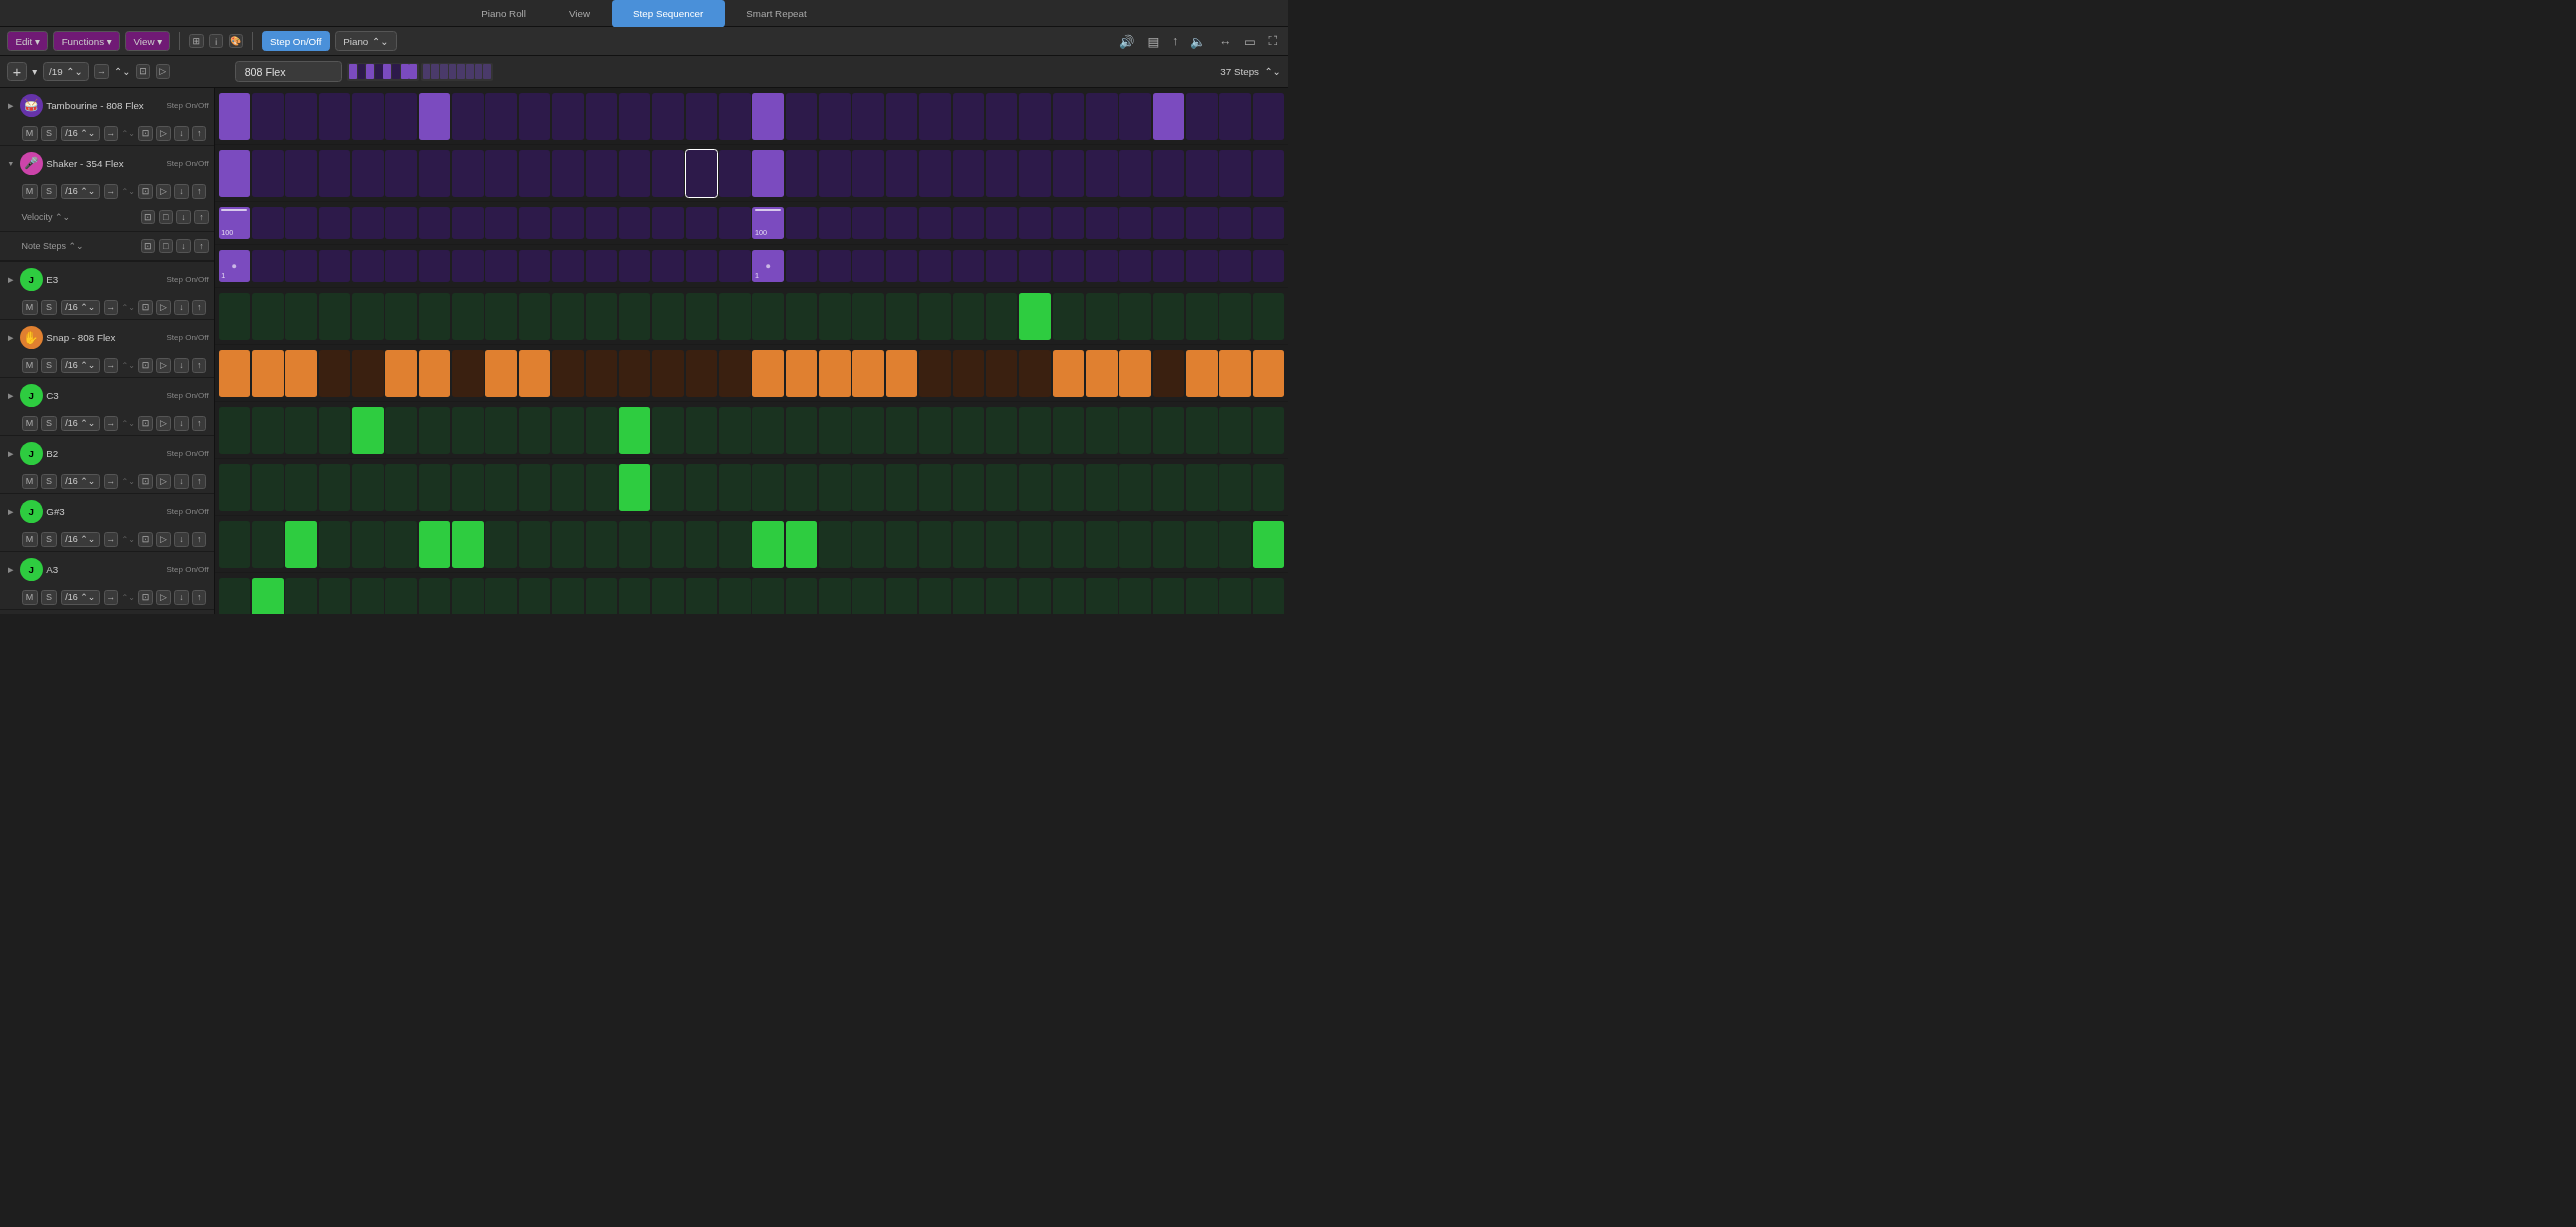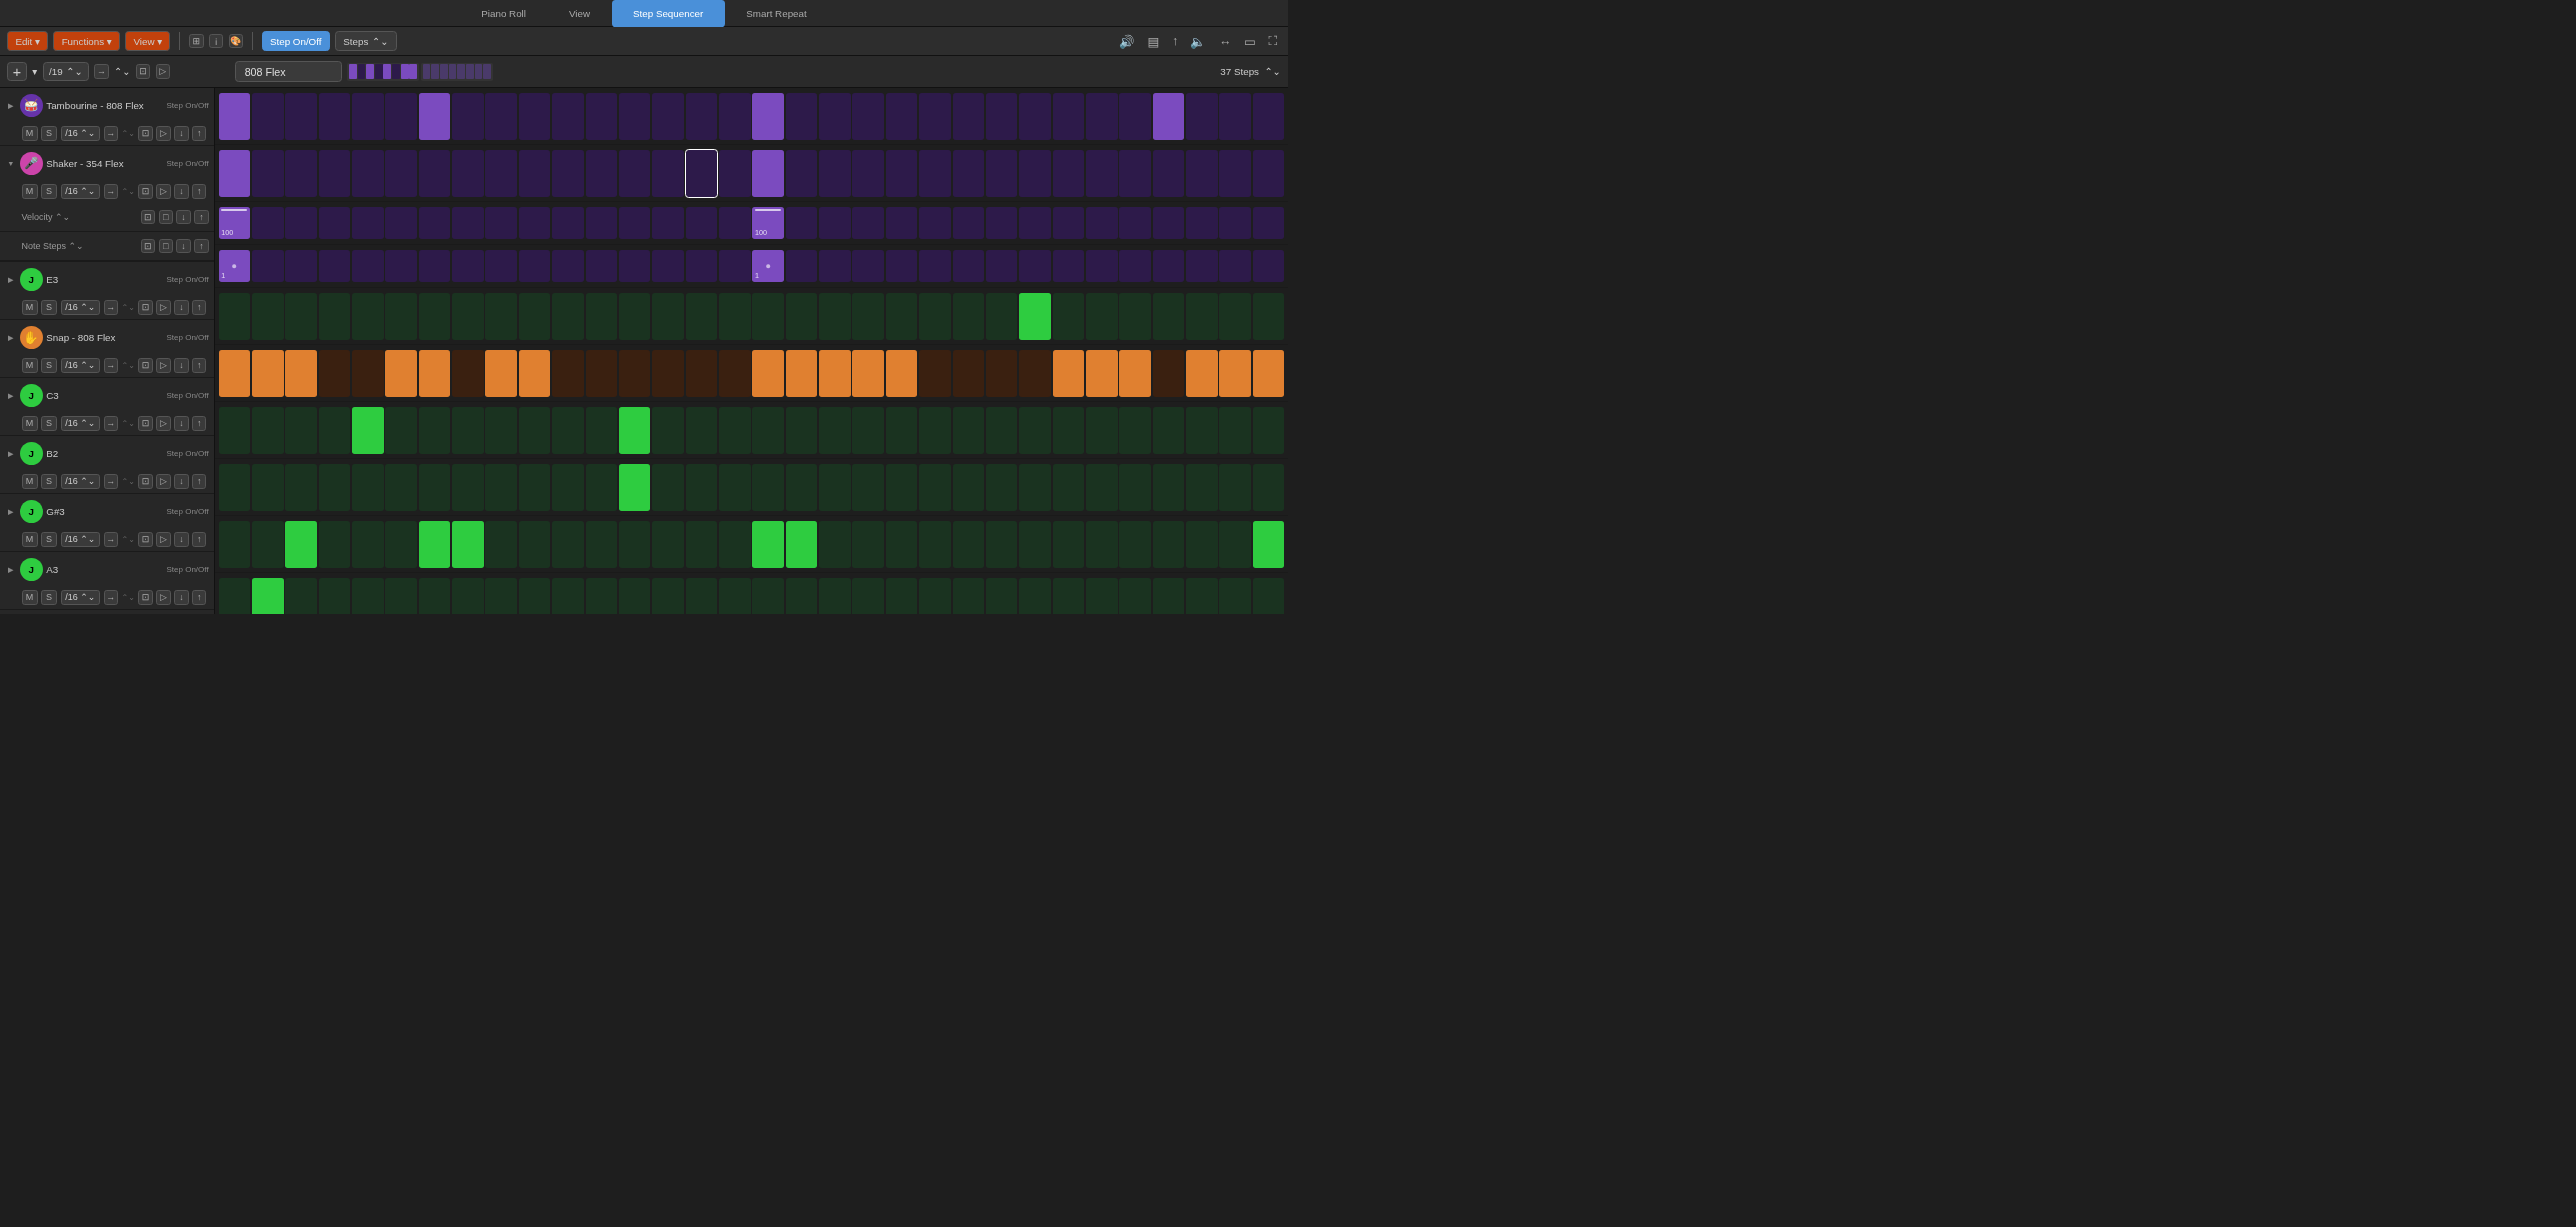--- a/index.html
+++ b/index.html
@@ -42,21 +42,21 @@
     .toolbar {
       display: flex;
       align-items: center;
       background: #2d2d2d;
       height: 29px;
       border-bottom: 0.9px solid #111;
       padding: 0 7.2px;
       gap: 5.4px;
     }
     .toolbar-btn {
-      background: #c2410c;
+      background: #701a75;
       border: 0.9px solid #555;
       border-radius: 3.6px;
       color: #ccc;
       padding: 1.8px 7.2px;
       font-size: 9.8px;
       cursor: pointer;
       height: 19.7px;
       display: flex;
       align-items: center;
       gap: 2.7px;
@@ -344,21 +344,21 @@
   </div>
   <div class="toolbar-sep"></div>
   <div class="small-btn">⊞</div>
   <div class="small-btn">ℹ</div>
   <div class="small-btn">🎨</div>
   <div class="toolbar-sep"></div>
   <div class="toolbar-btn active">
     <span>Step On/Off</span>
   </div>
   <div class="chance-control">
-    <span>Steps</span>
+    <span>Piano</span>
     <span>⌃⌄</span>
   </div>
   <div class="toolbar-spacer"></div>
   <div class="toolbar-icon-btn">🔊</div>
   <div class="toolbar-icon-btn">▤</div>
   <div class="toolbar-icon-btn">↑</div>
   <div class="toolbar-icon-btn">🔈</div>
   <div class="toolbar-icon-btn">↔</div>
   <div class="toolbar-icon-btn">▭</div>
   <div class="toolbar-icon-btn">⛶</div>

